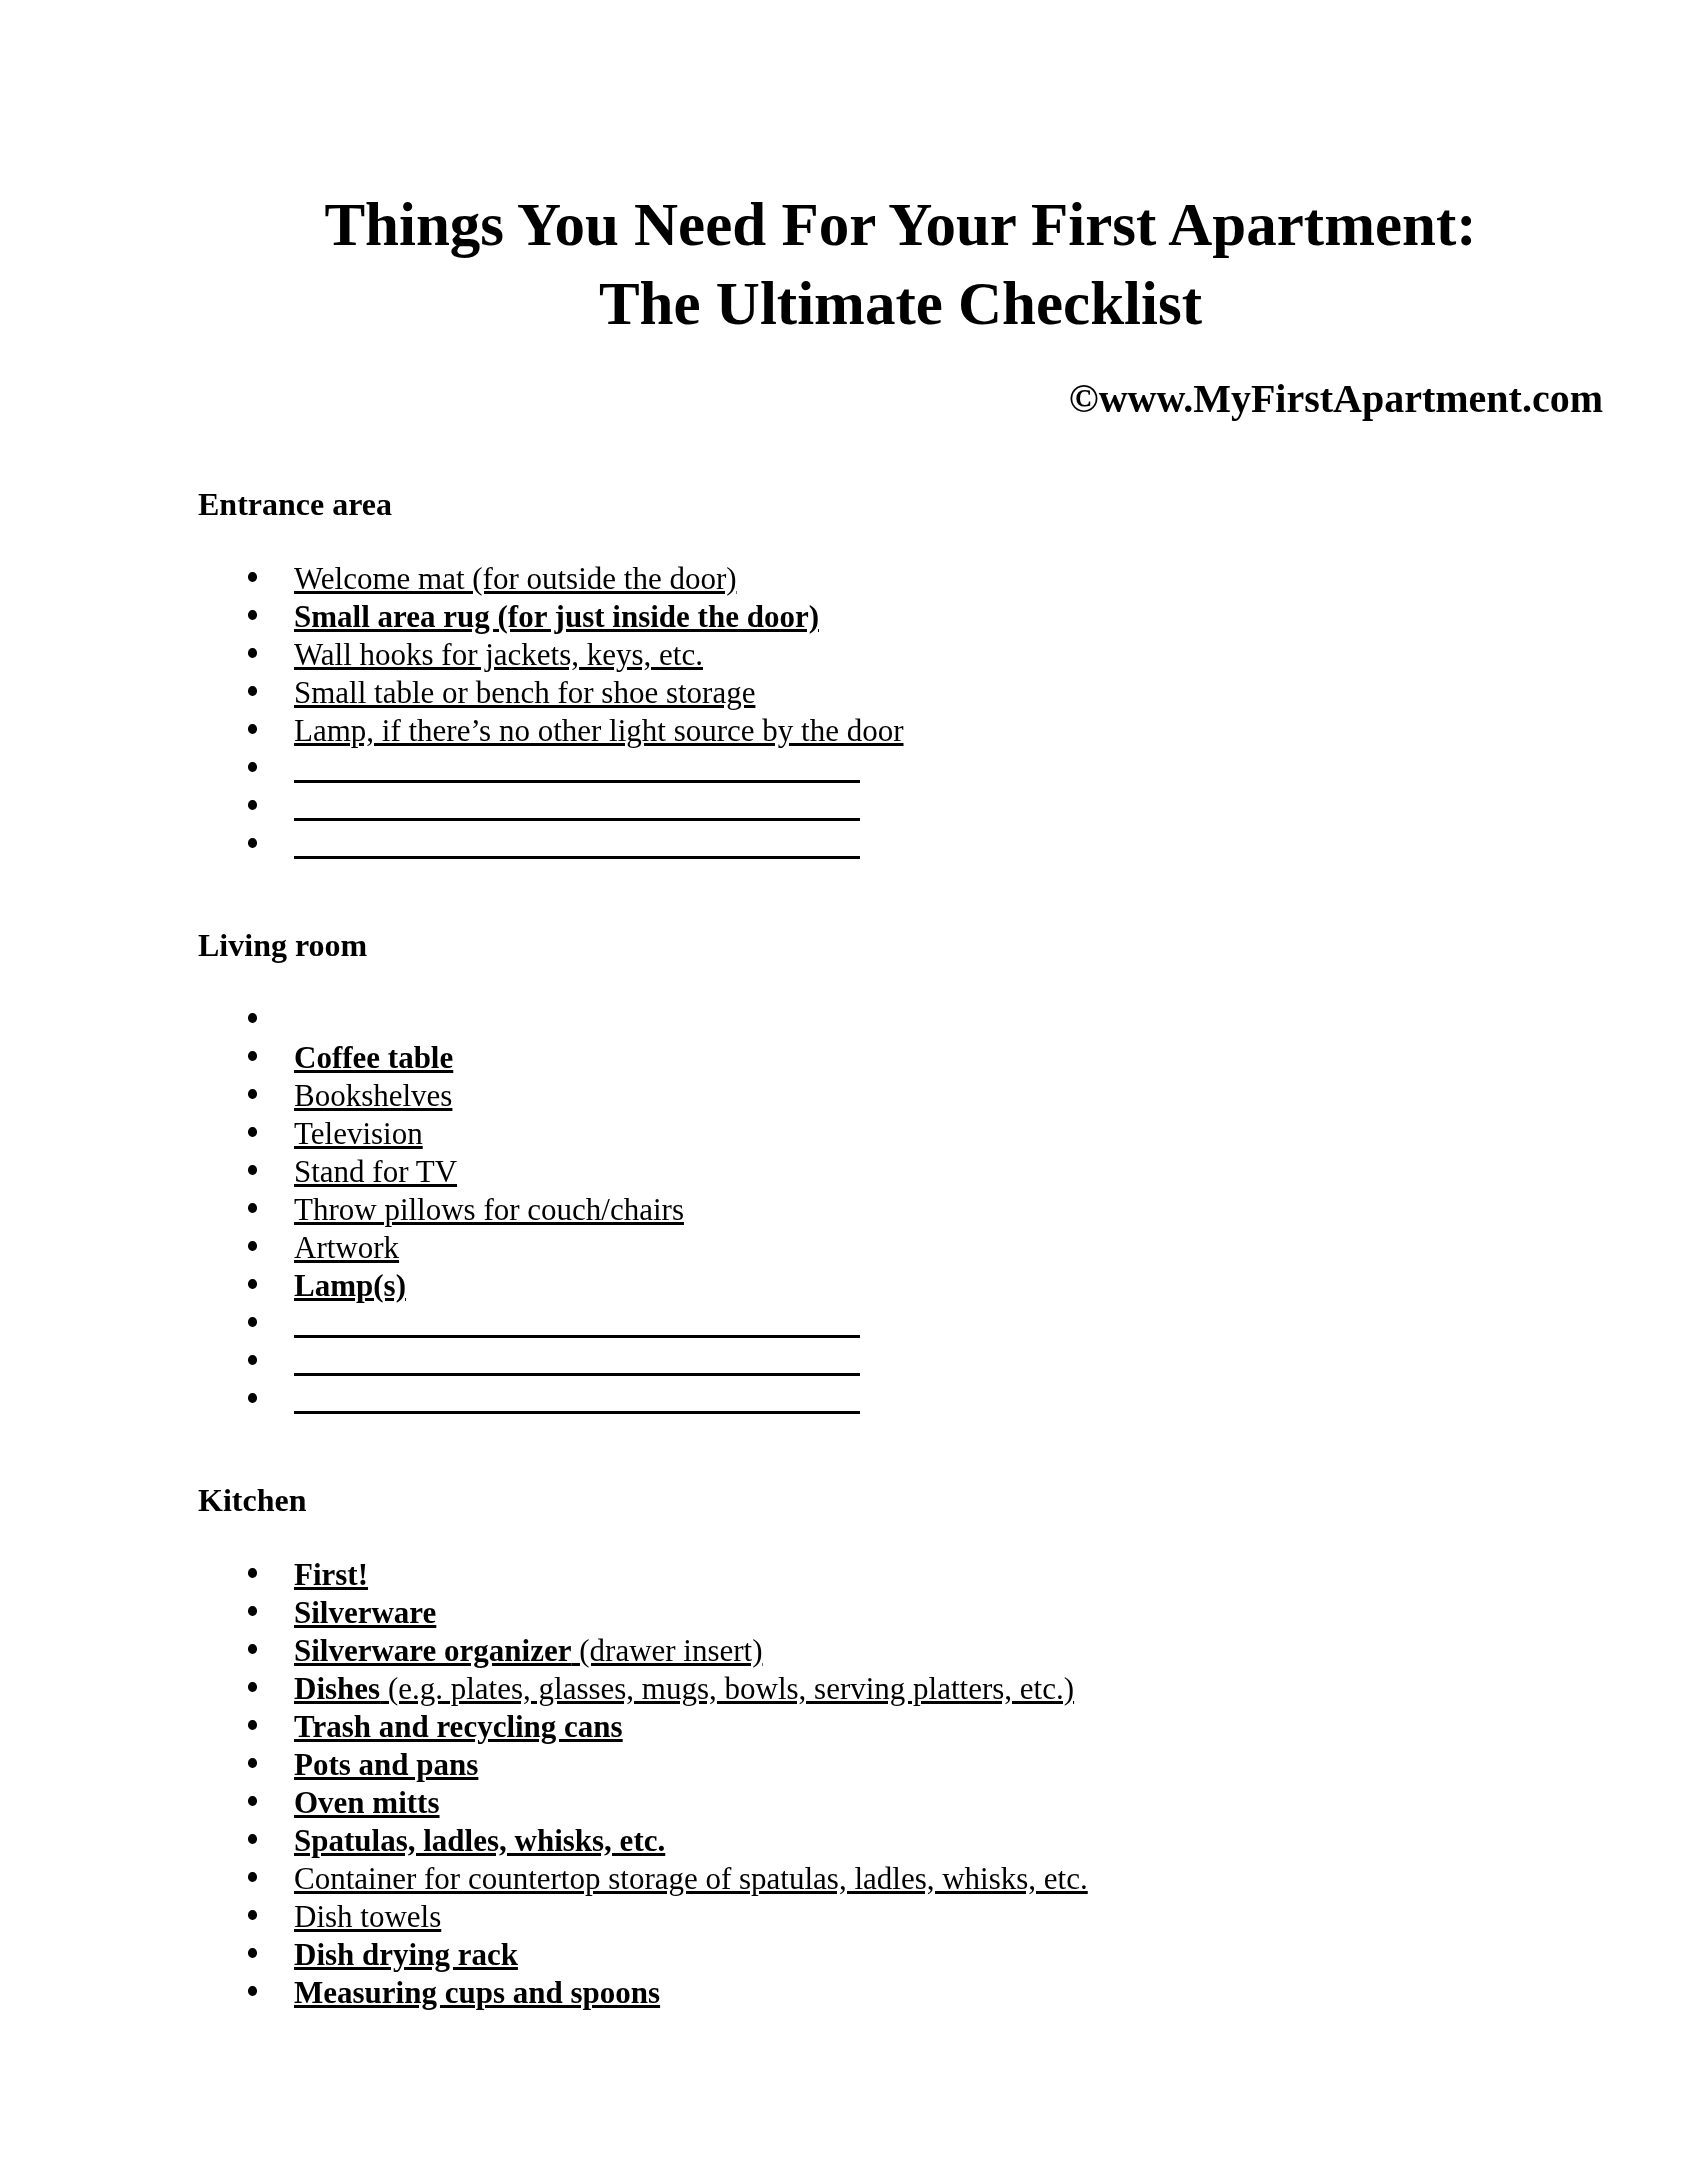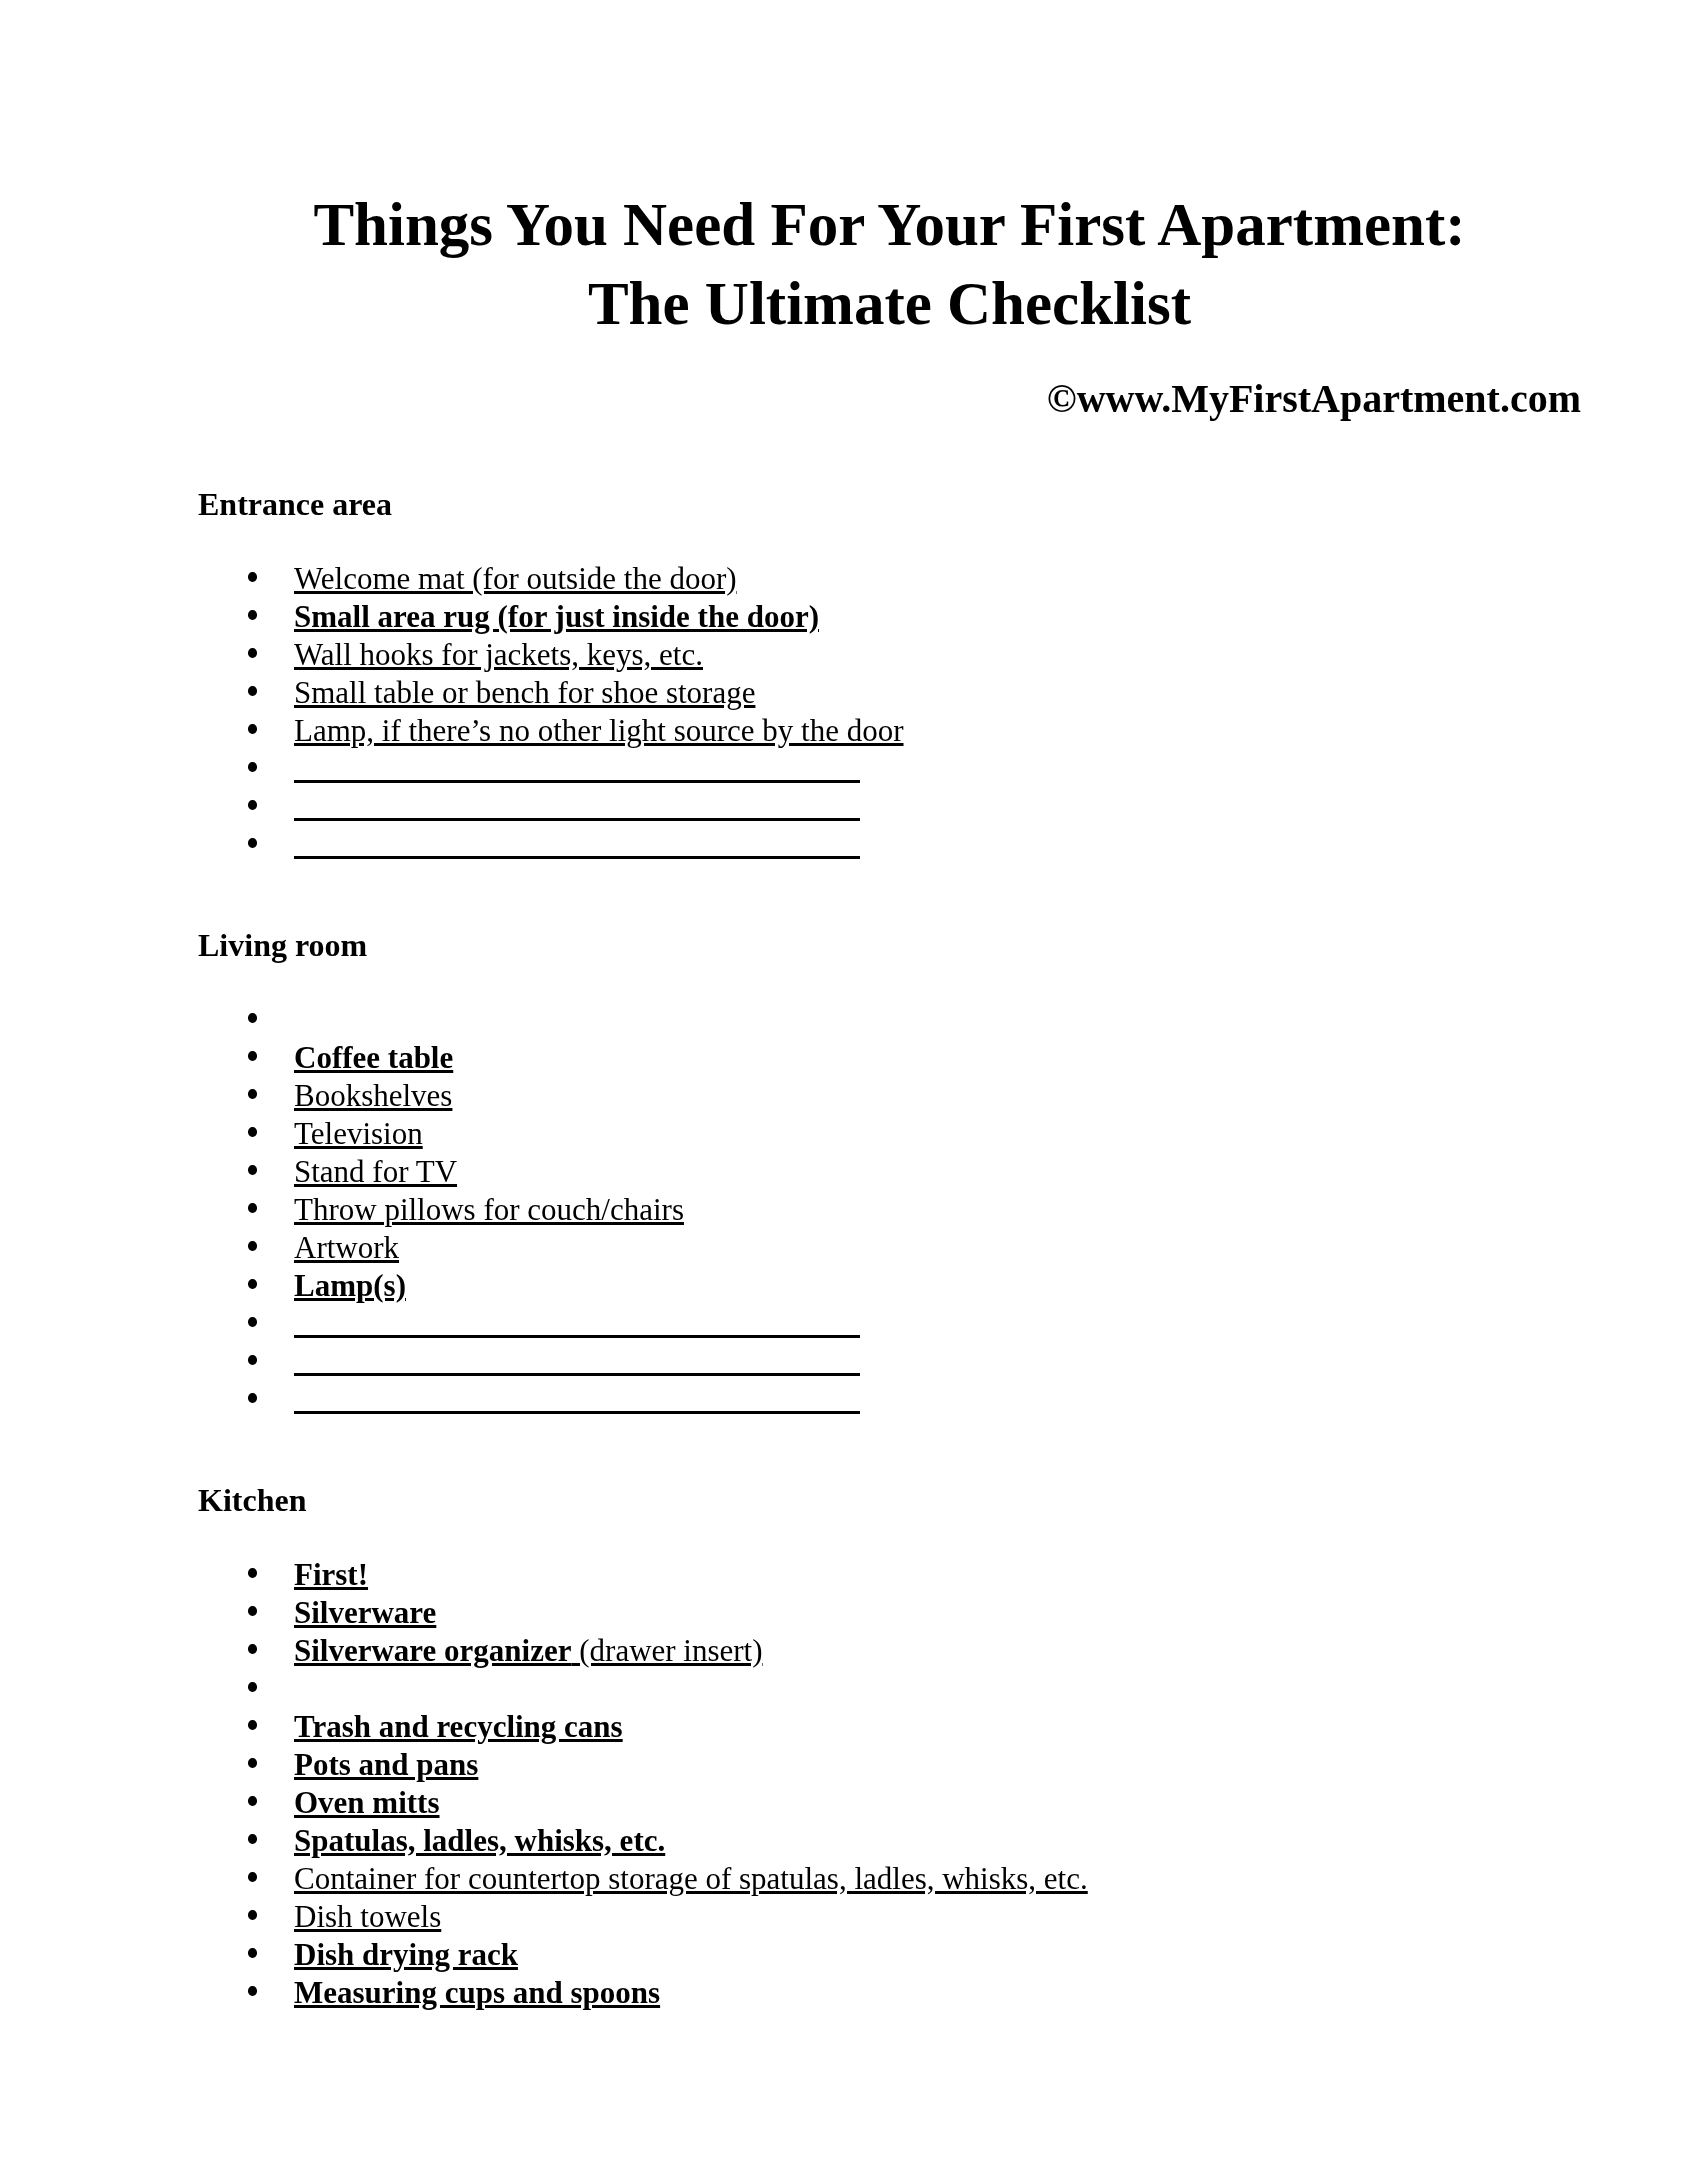--- a/index.html
+++ b/index.html
@@ -3,21 +3,21 @@
 <meta charset="utf-8">
 <style>
   * { margin: 0; padding: 0; box-sizing: border-box; }
   html, body { background: #ffffff; }
   .page {
     width: 1687px;
     height: 2184px;
     background: #ffffff;
     color: #000000;
     font-family: "Liberation Serif", "DejaVu Serif", serif;
-    padding: 185px 106px 0 198px;
+    padding: 185px 84px 0 198px;
     overflow: hidden;
     position: relative;
   }
   .title {
     text-align: center;
     font-weight: bold;
     font-size: 61px;
     line-height: 79px;
   }
   .subtitle {
@@ -103,21 +103,21 @@
     <li class="item blank"><span class="bullet"></span><span class="writein"></span></li>
     <li class="item blank"><span class="bullet"></span><span class="writein"></span></li>
     <li class="item blank"><span class="bullet"></span><span class="writein"></span></li>
   </ul>
 
   <h2 class="section-heading">Kitchen</h2>
   <ul class="checklist">
     <li class="item"><span class="bullet"></span><span class="item-text"><b>First!</b><span></span></span></li>
     <li class="item"><span class="bullet"></span><span class="item-text"><b>Silverware</b><span></span></span></li>
     <li class="item"><span class="bullet"></span><span class="item-text"><b>Silverware organizer</b><span> (drawer insert)</span></span></li>
-    <li class="item"><span class="bullet"></span></li>
+    <li class="item"><span class="bullet"></span><span class="item-text"><b>Dishes</b><span> (e.g. plates, glasses, mugs, bowls, serving platters, etc.)</span></span></li>
     <li class="item"><span class="bullet"></span><span class="item-text"><b>Trash and recycling cans</b><span></span></span></li>
     <li class="item"><span class="bullet"></span><span class="item-text"><b>Pots and pans</b><span></span></span></li>
     <li class="item"><span class="bullet"></span><span class="item-text"><b>Oven mitts</b><span></span></span></li>
     <li class="item"><span class="bullet"></span><span class="item-text"><b>Spatulas, ladles, whisks, etc.</b><span></span></span></li>
     <li class="item"><span class="bullet"></span><span class="item-text"><b></b><span>Container for countertop storage of spatulas, ladles, whisks, etc.</span></span></li>
     <li class="item"><span class="bullet"></span><span class="item-text"><b></b><span>Dish towels</span></span></li>
     <li class="item"><span class="bullet"></span><span class="item-text"><b>Dish drying rack</b><span></span></span></li>
     <li class="item"><span class="bullet"></span><span class="item-text"><b>Measuring cups and spoons</b><span></span></span></li>
   </ul>
 

